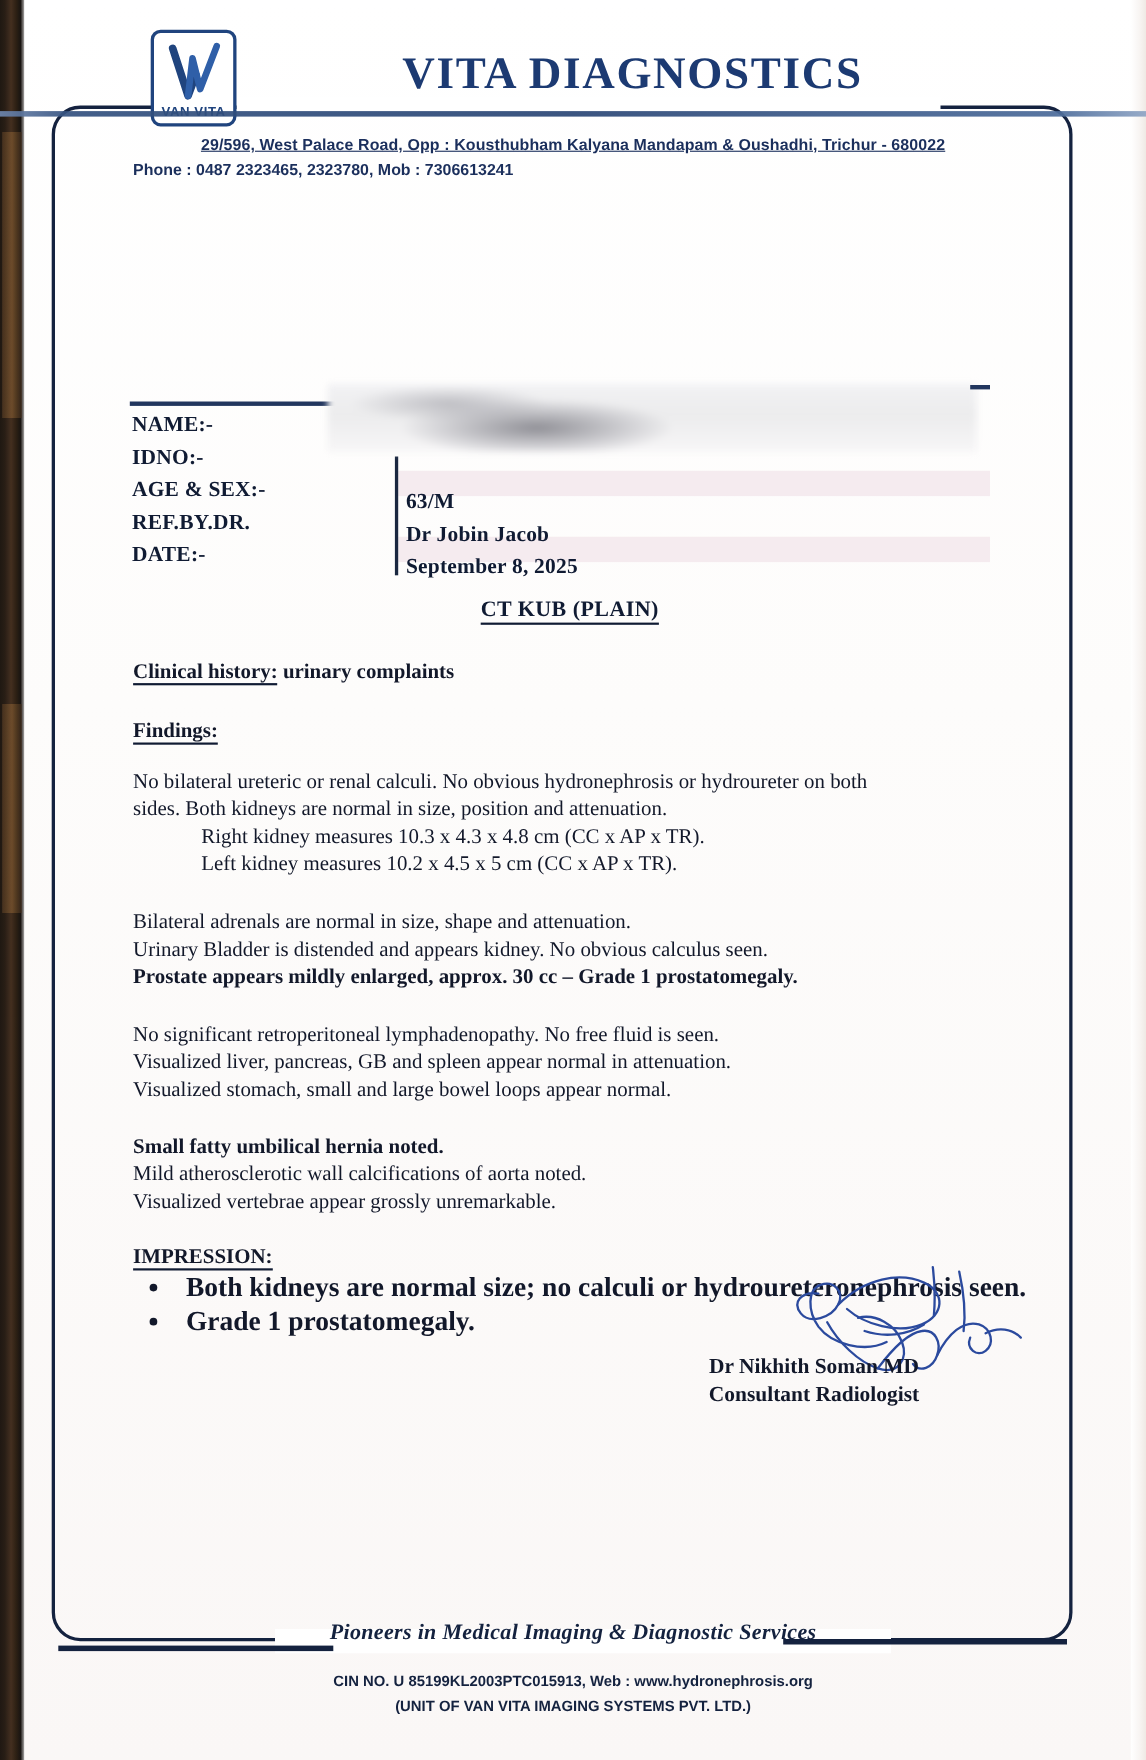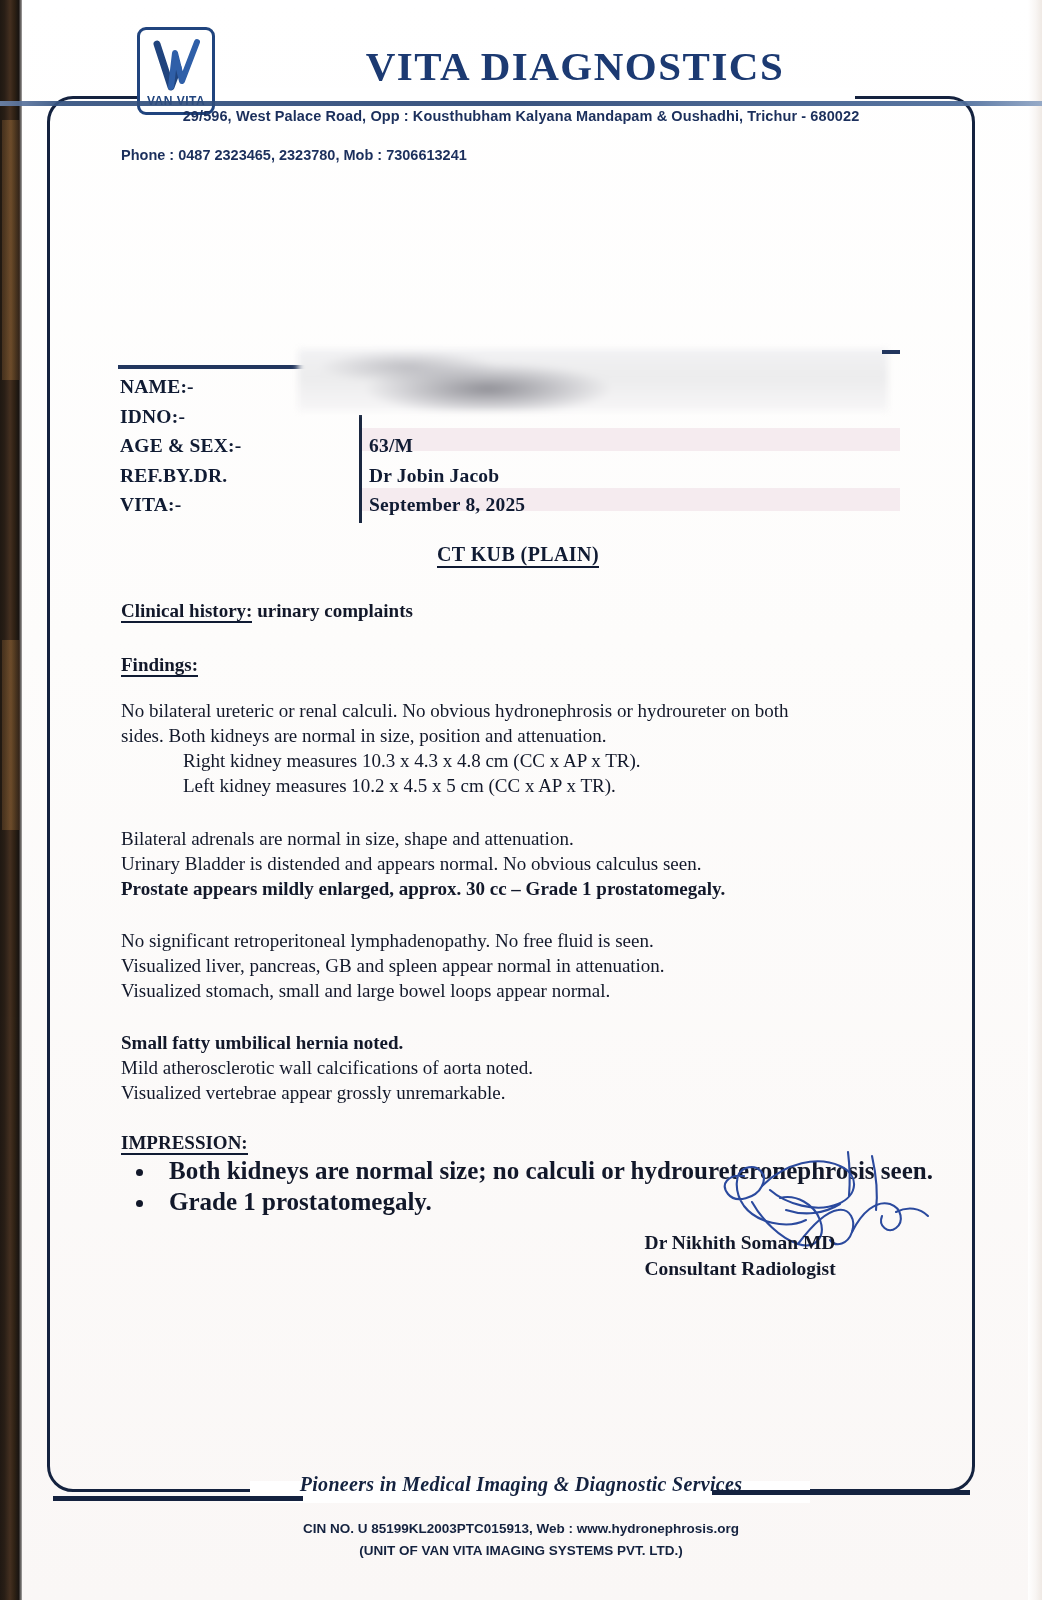--- a/index.html
+++ b/index.html
@@ -117,30 +117,31 @@
   #header-rule {
     position: absolute;
     left: 0; top: 101px;
     width: 1042px; height: 5px;
     background: linear-gradient(90deg,
       #6e86ad 0%, #33517f 6%, #2a4675 50%, #4a6a99 92%, #8ea4c4 100%);
     opacity: .92;
   }
   #address-line {
     position: absolute;
-    left: 121px; top: 108px;
+    left: 121px; top: 124px;
     width: 800px;
     text-align: center;
     font-family: "Liberation Sans", sans-serif;
     font-weight: bold;
     font-size: 14.5px;
     color: #1b2f5c;
     letter-spacing: .1px;
     white-space: nowrap;
     filter: blur(.35px);
+    text-decoration: underline;
   }
   #phone-line {
     position: absolute;
     left: 121px; top: 147px;
     width: 800px;
     text-align: left;
     font-family: "Liberation Sans", sans-serif;
     font-weight: bold;
     font-size: 14.5px;
     color: #1b2f5c;
@@ -167,21 +168,21 @@
     letter-spacing: .2px;
   }
   #pt-divider {
     position: absolute;
     left: 359px; top: 415px;
     width: 2.5px; height: 108px;
     background: #1a2740;
   }
   .pt-values {
     position: absolute;
-    left: 369px; top: 372px;
+    left: 369px; top: 383px;
     width: 540px;
   }
   .pt-value {
     font-family: "Liberation Serif", serif;
     font-weight: bold;
     font-size: 19.5px;
     color: #101b33;
     line-height: 29.5px;
     letter-spacing: .2px;
     height: 29.5px;
@@ -376,21 +377,21 @@
 <div id="patient-top-rule"></div>
 
 <div class="row-shade" style="top:428px;"></div>
 <div class="row-shade" style="top:488px;"></div>
 
 <div class="pt-labels">
   <div class="pt-label">NAME:-</div>
   <div class="pt-label">IDNO:-</div>
   <div class="pt-label">AGE &amp; SEX:-</div>
   <div class="pt-label">REF.BY.DR.</div>
-  <div class="pt-label">VITA:-</div>
+  <div class="pt-label">DATE:-</div>
 </div>
 
 <div id="pt-divider"></div>
 
 <div class="pt-values">
   <div class="pt-value"></div>
   <div class="pt-value"></div>
   <div class="pt-value">63/M</div>
   <div class="pt-value">Dr Jobin Jacob</div>
   <div class="pt-value">September 8, 2025</div>
@@ -414,21 +415,21 @@
 
 <div class="body-text" id="para-1">
   <div>No bilateral ureteric or renal calculi. No obvious hydronephrosis or hydroureter on both</div>
   <div>sides. Both kidneys are normal in size, position and attenuation.</div>
   <div class="indent">Right kidney measures 10.3 x 4.3 x 4.8 cm (CC x AP x TR).</div>
   <div class="indent">Left kidney measures 10.2 x 4.5 x 5 cm (CC x AP x TR).</div>
 </div>
 
 <div class="body-text" id="para-2">
   <div>Bilateral adrenals are normal in size, shape and attenuation.</div>
-  <div>Urinary Bladder is distended and appears normal. No obvious calculus seen.</div>
+  <div>Urinary Bladder is distended and appears kidney. No obvious calculus seen.</div>
   <div class="bold">Prostate appears mildly enlarged, approx. 30 cc – Grade 1 prostatomegaly.</div>
 </div>
 
 <div class="body-text" id="para-3">
   <div>No significant retroperitoneal lymphadenopathy. No free fluid is seen.</div>
   <div>Visualized liver, pancreas, GB and spleen appear normal in attenuation.</div>
   <div>Visualized stomach, small and large bowel loops appear normal.</div>
 </div>
 
 <div class="body-text" id="para-4">

